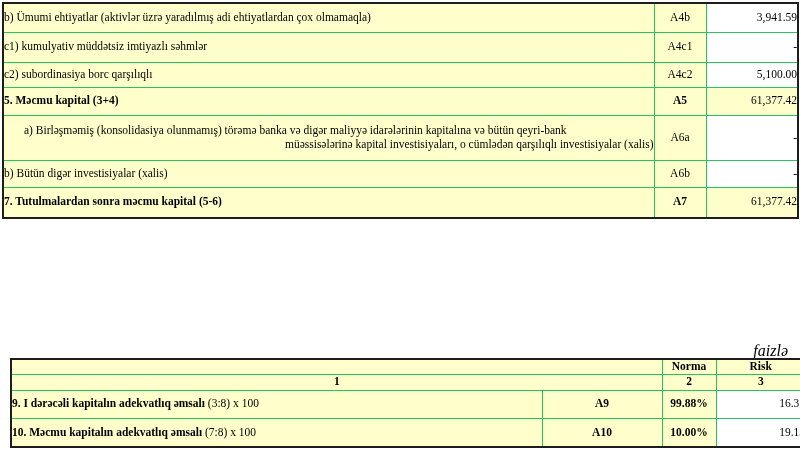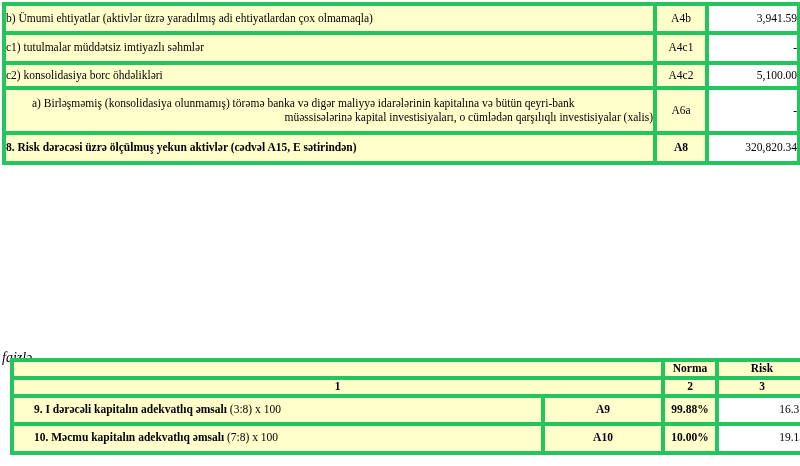--- a/index.html
+++ b/index.html
@@ -3,88 +3,98 @@
 <meta charset="utf-8">
 <style>
   html,body{margin:0;padding:0;}
   body{
     width:800px;height:466px;background:#ffffff;position:relative;
     font-family:"Liberation Serif","DejaVu Serif",serif;color:#000;
     -webkit-font-smoothing:antialiased;
   }
   table.t{border-collapse:collapse;table-layout:fixed;position:absolute;border:2px solid #1d1d1d;}
   table.t td{
-    border:4px solid #22c55e;background:#FFFFCC;font-size:11.5px;
+    border:1px solid #22c55e;background:#FFFFCC;font-size:11.5px;
     line-height:1.2;overflow:hidden;padding:0;vertical-align:middle;
   }
   .top-table{left:2px;top:2px;width:795px;}
   .ratio-table{left:10px;top:358px;width:795px;}
 
   td.txt{text-align:left;}
   td.code{text-align:center;}
   td.val{text-align:right;vertical-align:bottom;padding:0 7px 3px 0;}
   td.pct{text-align:center;font-weight:bold;}
   .bg-w{background:#ffffff !important;}
-  .b{font-weight:bold;padding-left:20px;}
+  .b{font-weight:bold;}
 
   .ind0{padding-left:9px;}
   .ind1{padding-left:32px;}
   .ind2{padding-left:46px;}
   .hang{padding-left:4px;padding-right:4px;line-height:1.5;}
-  .hang .l1{display:block;padding-left:26px;white-space:nowrap;}
+  .hang .l1{display:block;padding-left:20px;white-space:nowrap;}
   .hang .l2{display:block;text-align:right;}
 
   .rh25{height:25px;} .rh27{height:27px;} .rh28{height:28px;} .rh29{height:29px;}
   .rh30{height:30px;} .rh31{height:31px;} .rh45{height:45px;}
   .rh15{height:15px;} .rh16{height:16px;}
 
   .hdr{ text-align:center;font-weight:bold;line-height:1.05;}
 
   .faizle{
-    position:absolute;top:350px;left:2px;width:786px;text-align:left;
-    font-style:italic;font-size:14px;
+    position:absolute;top:342px;left:2px;width:786px;text-align:right;
+    font-style:italic;font-size:16px;
   }
 </style>
 </head>
 <body>
 
 <table class="t top-table">
   <colgroup>
       <col style="width:651px">
       <col style="width:52px">
       <col style="width:92px">
     </colgroup>
   <tbody>
     <tr class="rh29">
       <td class="txt ind1">b) Ümumi ehtiyatlar (aktivlər üzrə yaradılmış adi ehtiyatlardan çox olmamaqla)</td>
       <td class="code">A4b</td>
       <td class="val bg-w">3,941.59</td>
     </tr>
     <tr class="rh30">
-      <td class="txt ind2">c1) tutulmalar müddətsiz imtiyazlı səhmlər</td>
+      <td class="txt ind2">c1) kumulyativ müddətsiz imtiyazlı səhmlər</td>
       <td class="code">A4c1</td>
       <td class="val bg-w">-</td>
     </tr>
     <tr class="rh25">
-      <td class="txt ind2">c2) konsolidasiya borc öhdəlikləri</td>
+      <td class="txt ind2">c2) subordinasiya borc qarşılıqlı</td>
       <td class="code">A4c2</td>
       <td class="val bg-w">5,100.00</td>
+    </tr>
+    <tr class="rh28">
+      <td class="txt ind0 b">5. Məcmu kapital (3+4)</td>
+      <td class="code b">A5</td>
+      <td class="val">61,377.42</td>
     </tr>
     <tr class="rh45">
       <td class="txt hang">
         <span class="l1">a)   Birləşməmiş (konsolidasiya olunmamış) törəmə banka və digər maliyyə idarələrinin kapitalına və bütün qeyri-bank</span>
         <span class="l2">müəssisələrinə kapital investisiyaları, o cümlədən qarşılıqlı investisiyalar (xalis)</span>
       </td>
       <td class="code">A6a</td>
       <td class="val bg-w">-</td>
     </tr>
-    <tr class="rh30">
-      <td class="txt ind0 b">8. Risk dərəcəsi üzrə ölçülmuş  yekun aktivlər  (cədvəl A15, E sətirindən)</td>
-      <td class="code b">A8</td>
-      <td class="val bg-w">320,820.34</td>
+    <tr class="rh27">
+      <td class="txt ind1">b)   Bütün digər investisiyalar (xalis)</td>
+      <td class="code">A6b</td>
+      <td class="val bg-w">-</td>
+    </tr>
+    <tr class="rh31">
+      <td class="txt ind0 b">7. Tutulmalardan  sonra məcmu kapital (5-6)</td>
+      <td class="code b">A7</td>
+      <td class="val">61,377.42</td>
     </tr>
   </tbody>
 </table>
 
 <div class="faizle">faizlə</div>
 
 <table class="t ratio-table">
   <colgroup>
       <col style="width:531px">
       <col style="width:120px">

